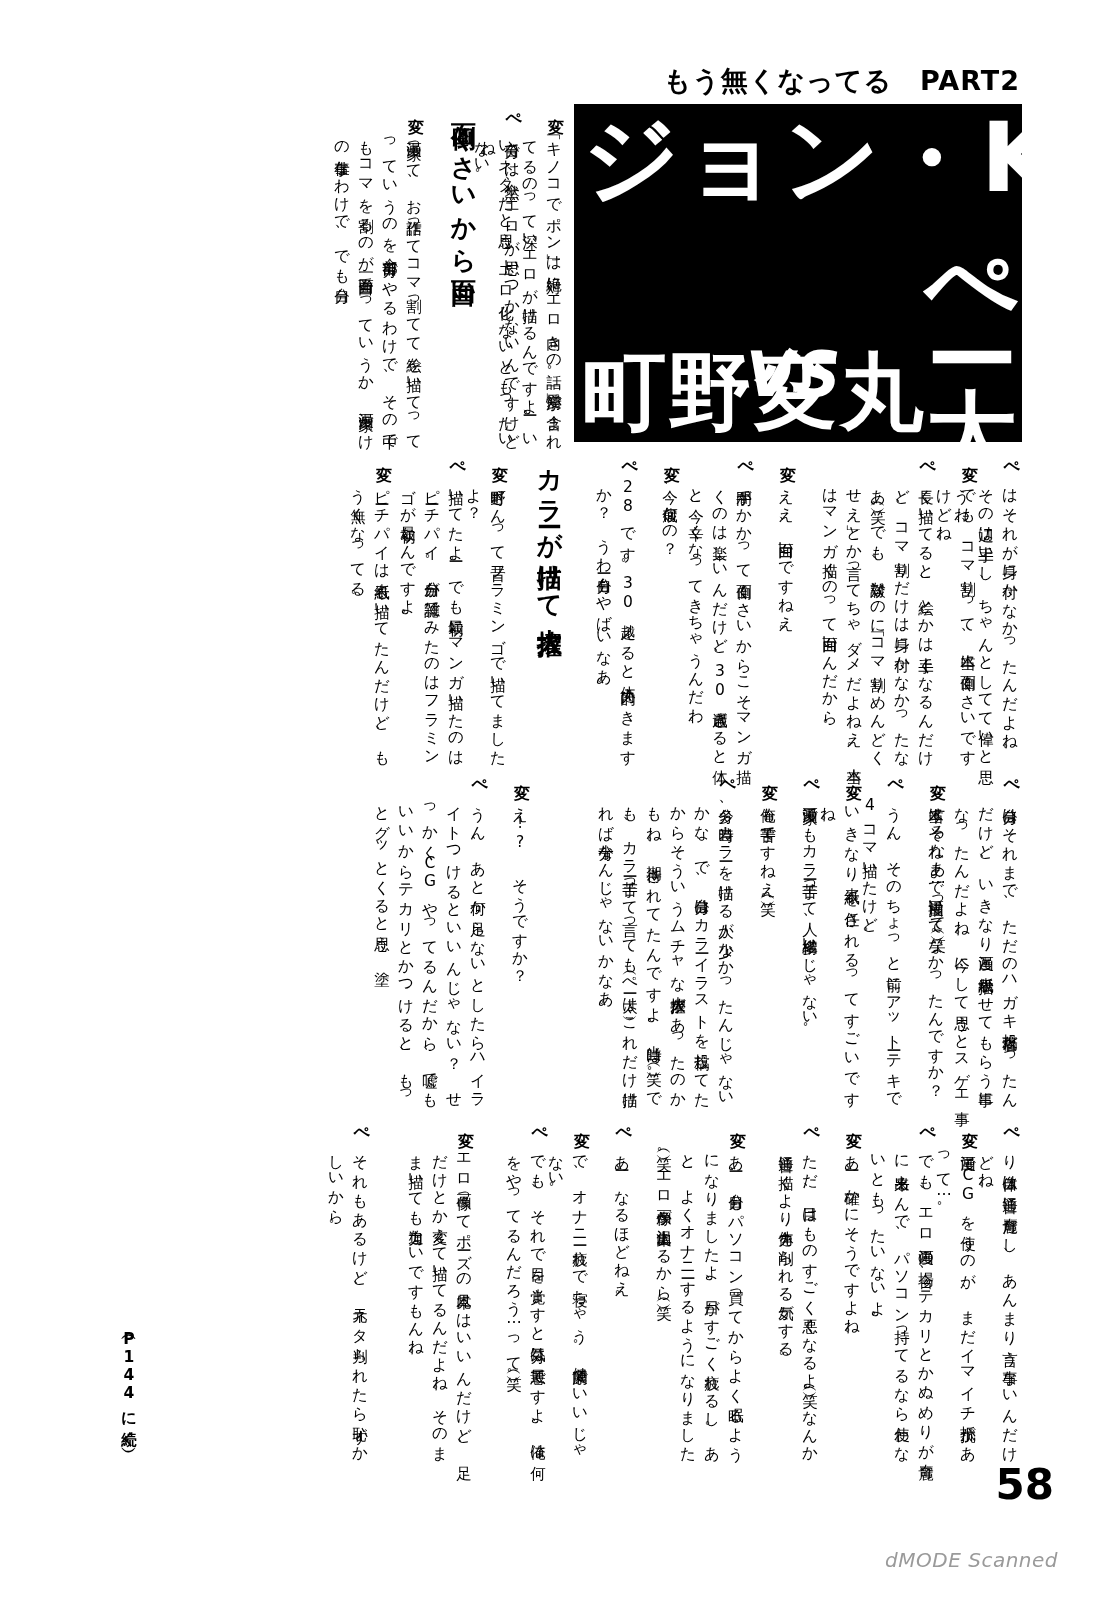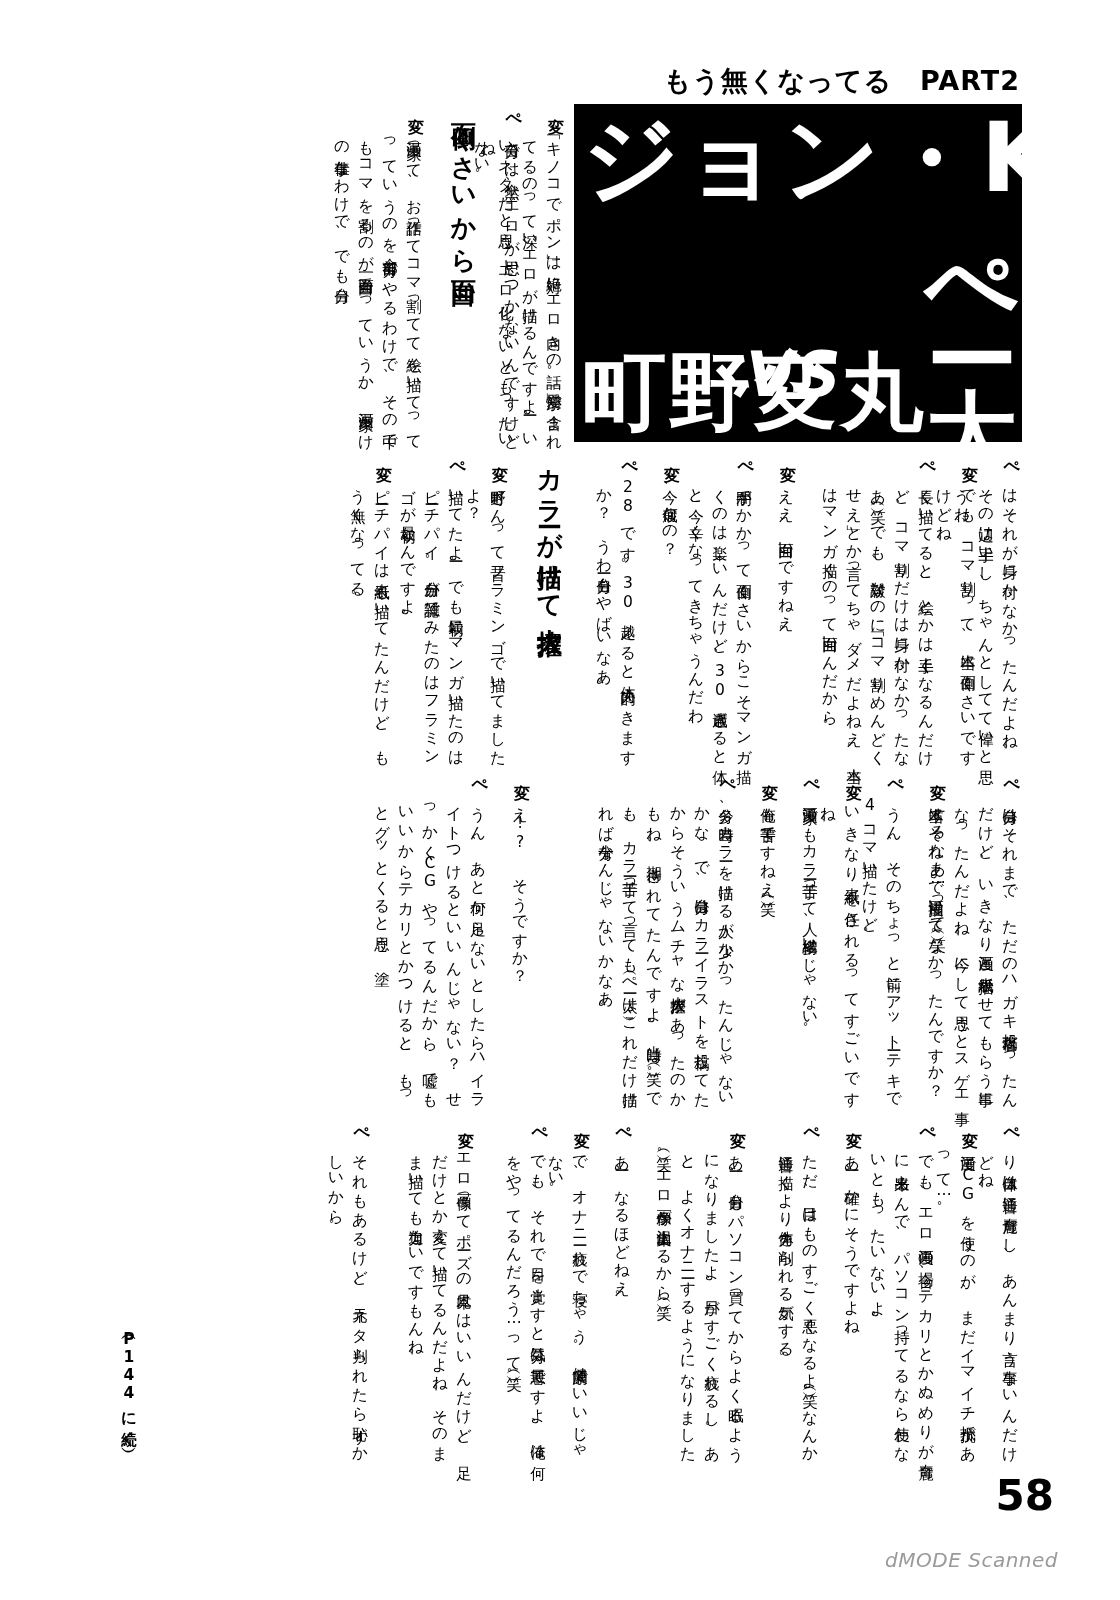--- a/index.html
+++ b/index.html
@@ -103,21 +103,21 @@
   
   #block-1 { position: absolute; top: 104px; left: 96px; width: 470px; height: 338px; }
   #block-2 { position: absolute; top: 452px; left: 96px; width: 926px; height: 306px; }
   #block-3 { position: absolute; top: 770px; left: 96px; width: 926px; height: 330px; }
   #block-4 { position: absolute; top: 1118px; left: 96px; width: 926px; height: 360px; }
 
   
   #page-number {
     position: absolute;
     right: 66px;
-    bottom: 80px;
+    bottom: 91px;
     font-size: 42px;
     font-weight: bold;
   }
   #watermark {
     position: absolute;
     right: 62px;
     bottom: 28px;
     font-size: 20px;
     color: #9a9a9a;
     font-style: italic;

